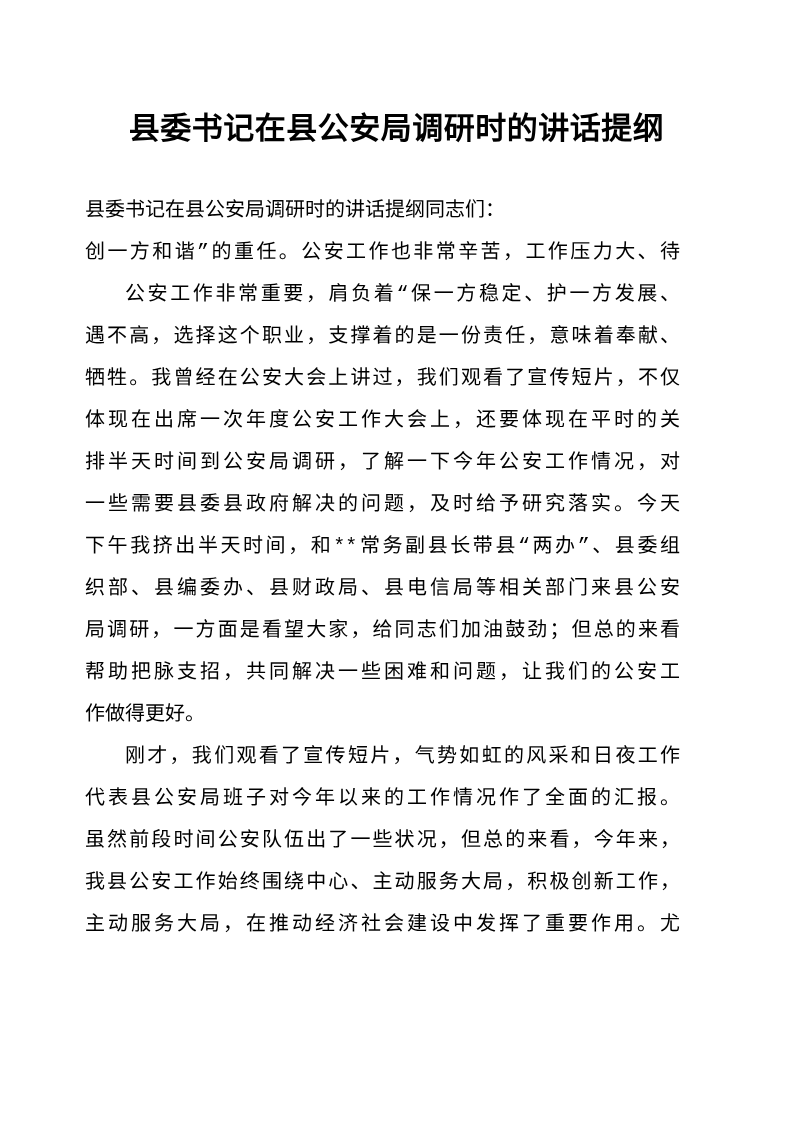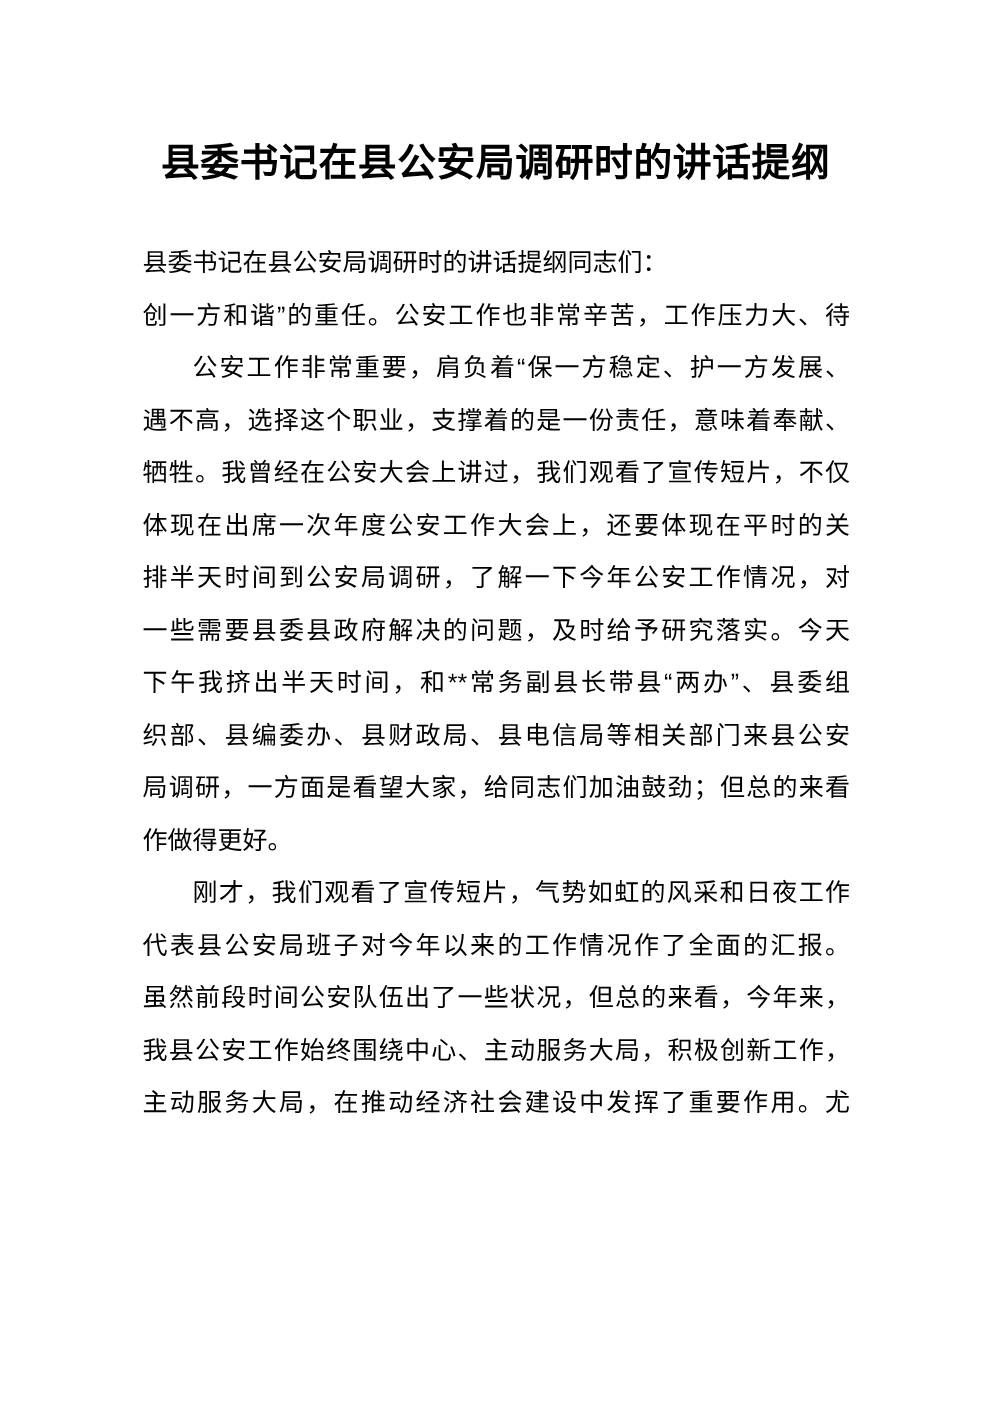--- a/index.html
+++ b/index.html
@@ -9,35 +9,35 @@
   }
   .page {
     position: relative;
     width: 793px;
     height: 1028px;
     background: #ffffff;
     color: #000000;
     overflow: hidden;
     box-sizing: border-box;
     padding-top: 108px;
-    font-family: Liberation Sans, sans-serif;
+    font-family: Liberation Mono, monospace;
   }
   .doc-title {
     margin: 0;
     padding: 0;
     font-size: 31px;
     line-height: 46px;
     font-weight: 700;
     text-align: center;
     letter-spacing: 0.5px;
     color: #000000;
   }
   .doc-body {
     margin-top: 36px;
-    padding-left: 114px;
+    padding-left: 85px;
     padding-right: 113px; 
   }
   .paragraph {
     margin: 0;
     padding: 0;
   }
   .line {
     font-size: 20px;
     line-height: 42px;
     height: 42px;
@@ -66,20 +66,21 @@
         <div class="line">创一方和谐”的重任。公安工作也非常辛苦，工作压力大、待</div>
         <div class="line indent">公安工作非常重要，肩负着“保一方稳定、护一方发展、</div>
         <div class="line">遇不高，选择这个职业，支撑着的是一份责任，意味着奉献、</div>
         <div class="line">牺牲。我曾经在公安大会上讲过，我们观看了宣传短片，不仅</div>
         <div class="line">体现在出席一次年度公安工作大会上，还要体现在平时的关</div>
         <div class="line">排半天时间到公安局调研，了解一下今年公安工作情况，对</div>
         <div class="line">一些需要县委县政府解决的问题，及时给予研究落实。今天</div>
         <div class="line">下午我挤出半天时间，和**常务副县长带县“两办”、县委组</div>
         <div class="line">织部、县编委办、县财政局、县电信局等相关部门来县公安</div>
         <div class="line">局调研，一方面是看望大家，给同志们加油鼓劲；但总的来看</div>
+        <div class="line">帮助把脉支招，共同解决一些困难和问题，让我们的公安工</div>
         <div class="line last">作做得更好。</div>
       </div>
       <div class="paragraph">
         <div class="line indent">刚才，我们观看了宣传短片，气势如虹的风采和日夜工作</div>
         <div class="line">代表县公安局班子对今年以来的工作情况作了全面的汇报。</div>
         <div class="line">虽然前段时间公安队伍出了一些状况，但总的来看，今年来，</div>
         <div class="line">我县公安工作始终围绕中心、主动服务大局，积极创新工作，</div>
         <div class="line">主动服务大局，在推动经济社会建设中发挥了重要作用。尤</div>
       </div>
     </div>

